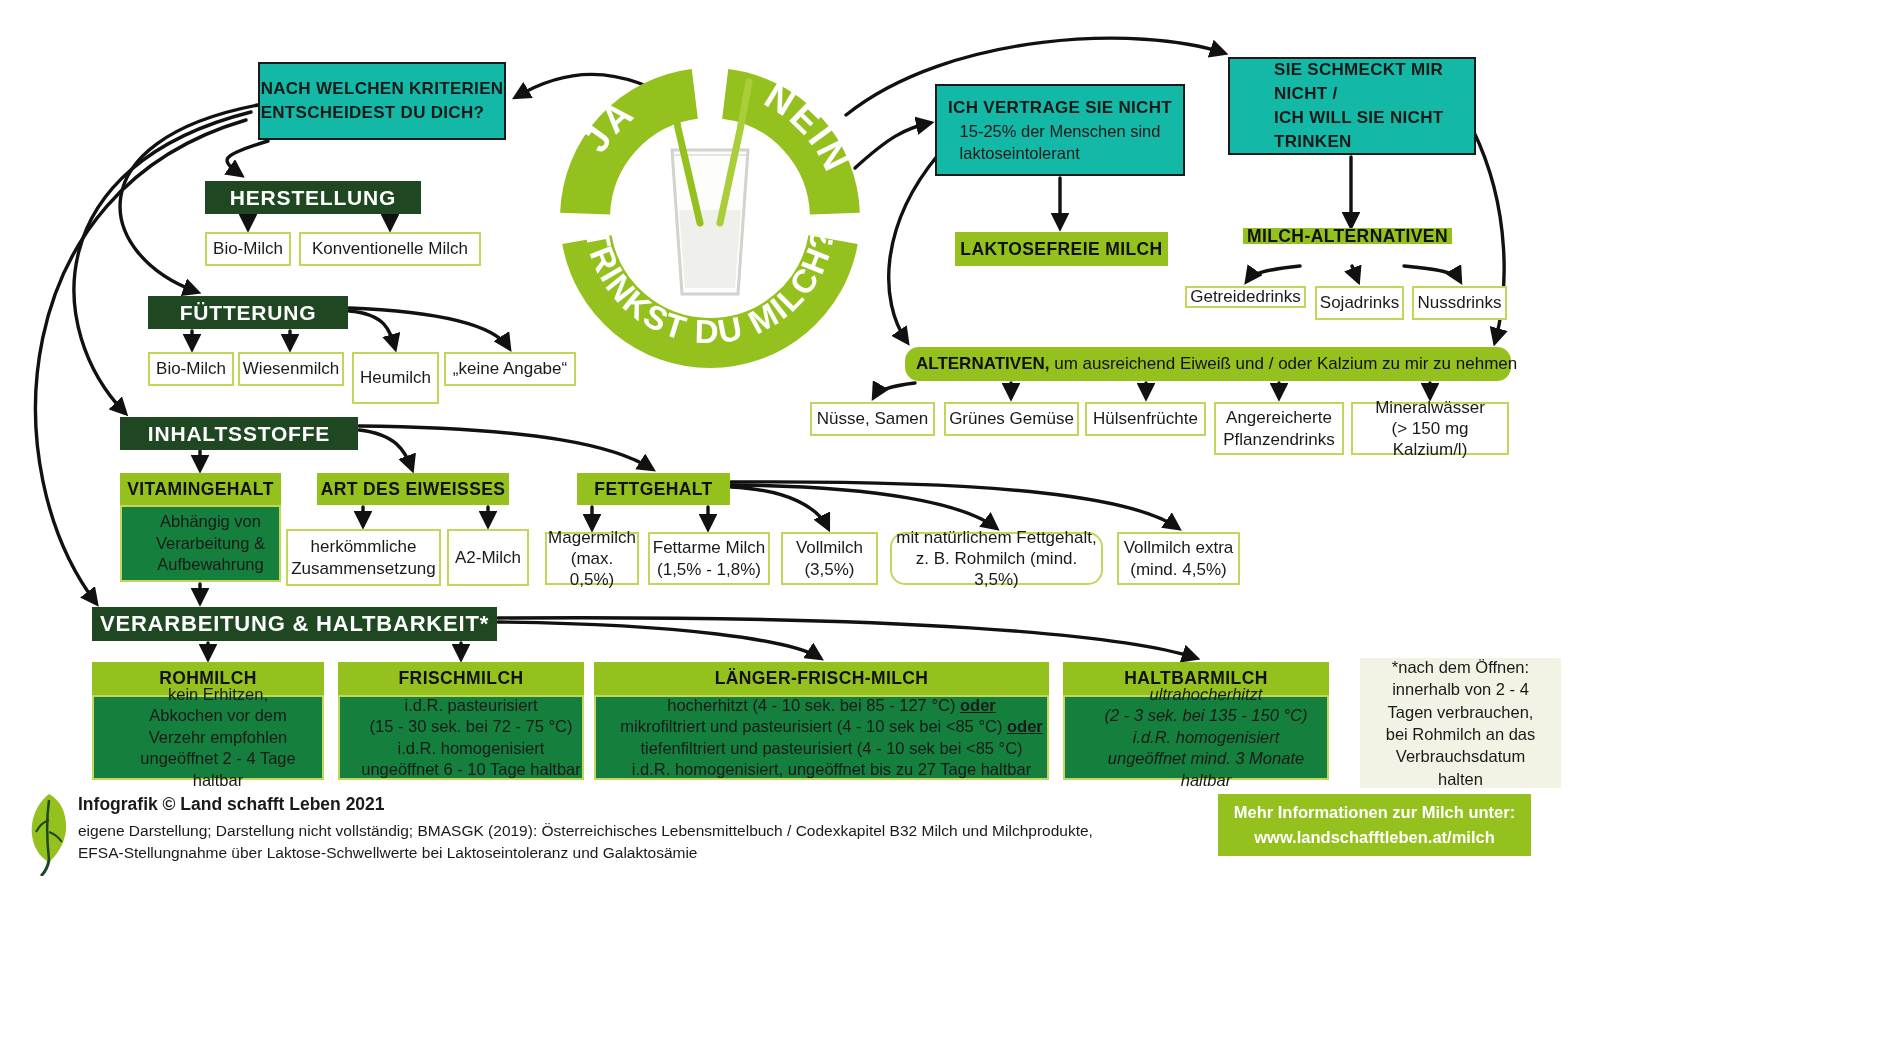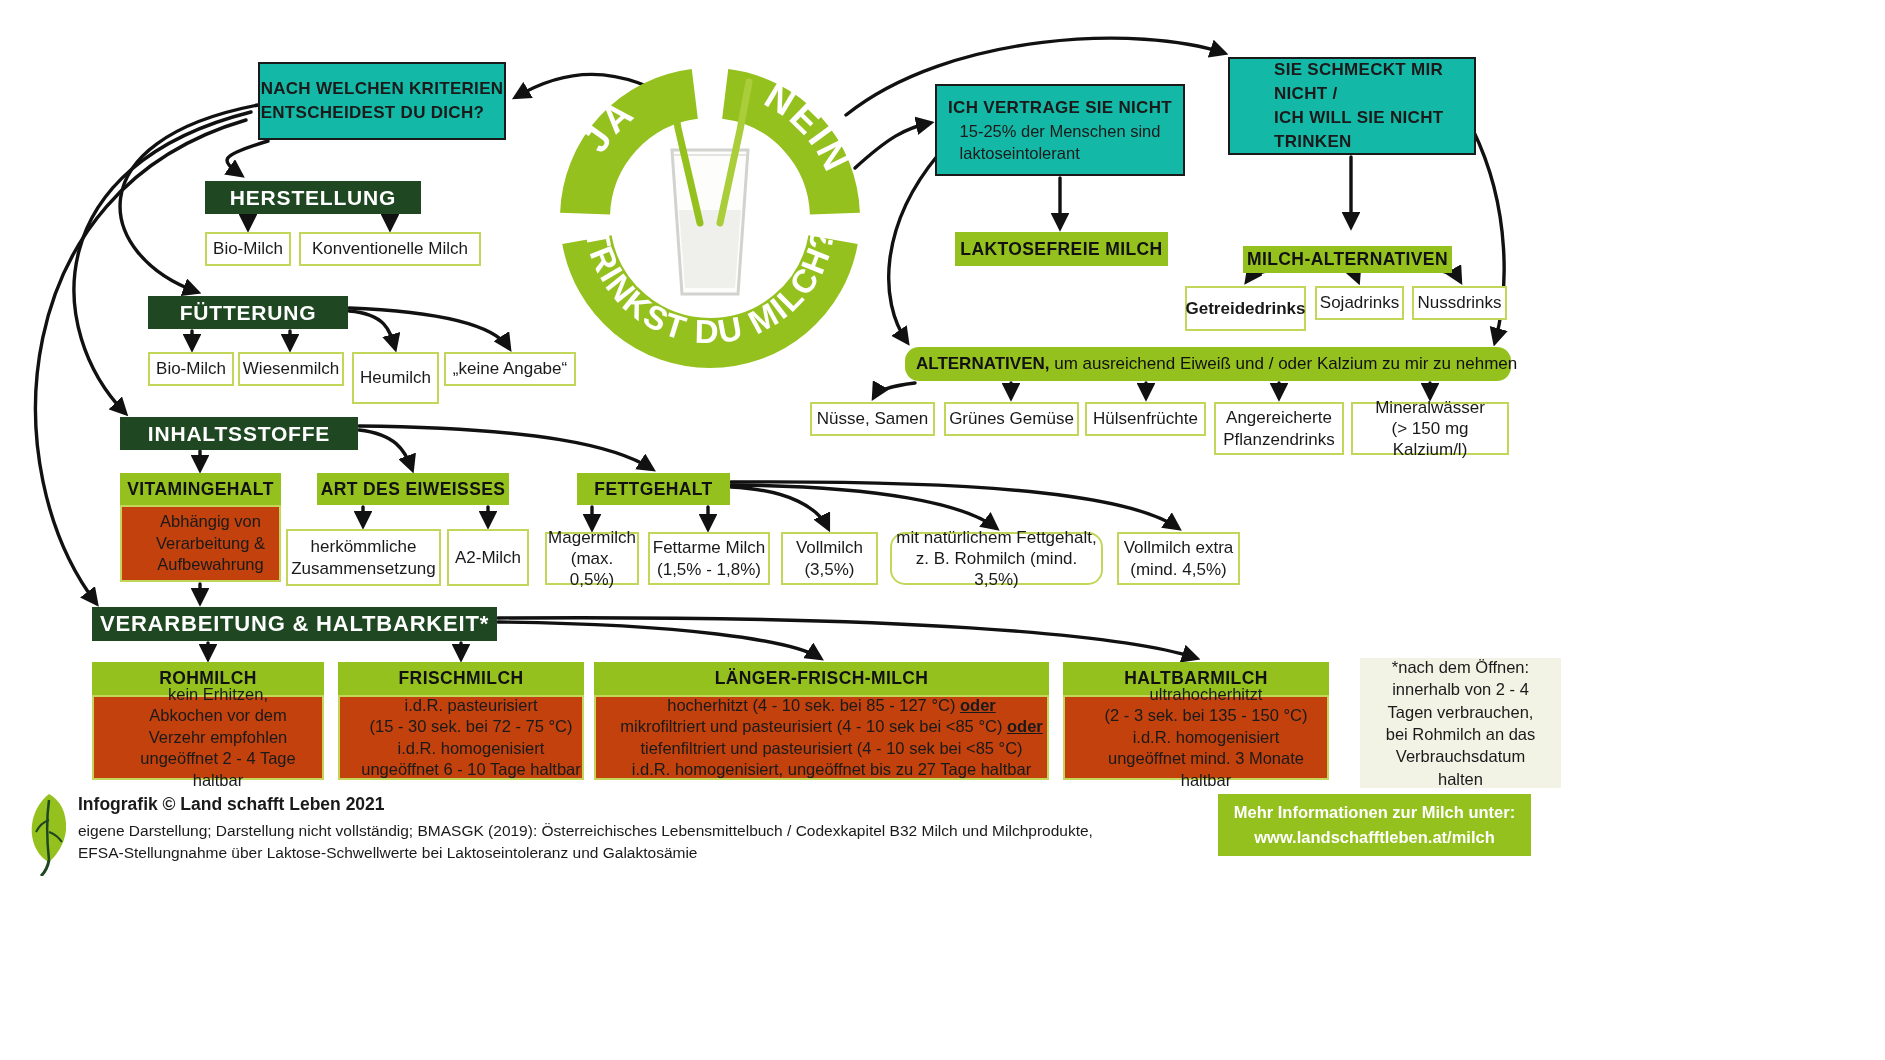--- a/index.html
+++ b/index.html
@@ -5,21 +5,21 @@
   html,body{margin:0;padding:0;}
   body{width:1885px;height:1060px;background:#ffffff;font-family:"Liberation Sans",sans-serif;position:relative;overflow:hidden;color:#1a1a1a;}
   #canvas{position:absolute;inset:0;width:1885px;height:1060px;}
   .abs{position:absolute;box-sizing:border-box;}
   .qbox{background:#14b8a6;border:2.5px solid #1a1a1a;display:flex;flex-direction:column;align-items:center;justify-content:center;text-align:left;white-space:pre-line;}
   .qbox .t{font-weight:bold;font-size:17px;letter-spacing:.3px;line-height:1.4;white-space:pre-line;}
   .qbox .b{font-size:16.5px;line-height:1.35;white-space:pre-line;}
   .dark{background:#1e4722;color:#fff;font-weight:bold;font-size:21px;letter-spacing:.8px;display:flex;align-items:center;justify-content:center;text-align:center;}
   .lime{background:#95c11f;color:#111;font-weight:bold;font-size:17.5px;letter-spacing:.4px;display:flex;align-items:center;justify-content:center;text-align:center;}
   .leafbox{background:#fff;border:2px solid #c3d65a;font-size:17px;display:flex;align-items:center;justify-content:center;text-align:center;white-space:pre-line;line-height:1.25;}
-  .bodybox{background:#c2410c;border:2px solid #c3d65a;font-size:16.5px;display:flex;align-items:center;justify-content:center;text-align:center;white-space:pre-line;line-height:1.3;padding-left:20px;}
+  .bodybox{background:#15803d;border:2px solid #c3d65a;font-size:16.5px;display:flex;align-items:center;justify-content:center;text-align:center;white-space:pre-line;line-height:1.3;padding-left:20px;}
   .limebar{background:#95c11f;color:#111;font-size:17px;display:flex;align-items:center;padding-left:11px;border-radius:14px;}
   .limebar .bd{font-weight:bold;}
   .or{font-weight:bold;text-decoration:underline;}
   .note{background:#f2f3e4;font-size:16.5px;display:flex;align-items:center;justify-content:center;text-align:center;white-space:pre-line;line-height:1.35;}
   .lfm-line{line-height:1.3;font-size:16.5px;text-align:center;}
   .footer-bold{font-weight:bold;font-size:17.5px;}
   .footer-reg{font-size:15.5px;line-height:1.45;}
   .infobox{background:#95c11f;color:#fff;font-weight:bold;font-size:16.5px;display:flex;flex-direction:column;align-items:center;justify-content:center;text-align:center;line-height:1.5;}
   svg{display:block;}
 </style>
@@ -154,21 +154,21 @@
 
   <div class="abs lime" style="left:594px;top:662px;width:455px;height:33px;">LÄNGER-FRISCH-MILCH</div>
   <div class="abs bodybox" style="left:594px;top:695px;width:455px;height:85px;flex-direction:column;white-space:normal;">
     <div class="lfm-line"><span>hocherhitzt (4 - 10 sek. bei 85 - 127 °C) </span><span class="or">oder</span></div>
     <div class="lfm-line"><span>mikrofiltriert und pasteurisiert (4 - 10 sek bei &lt;85 °C) </span><span class="or">oder</span></div>
     <div class="lfm-line">tiefenfiltriert und pasteurisiert (4 - 10 sek bei &lt;85 °C)</div>
     <div class="lfm-line">i.d.R. homogenisiert, ungeöffnet bis zu 27 Tage haltbar</div>
   </div>
 
   <div class="abs lime" style="left:1063px;top:662px;width:266px;height:33px;">HALTBARMILCH</div>
-  <div class="abs bodybox" style="left:1063px;top:695px;width:266px;height:85px;">ultrahocherhitzt
+  <div class="abs bodybox" style="left:1063px;top:695px;width:266px;height:85px;font-style:italic;">ultrahocherhitzt
 (2 - 3 sek. bei 135 - 150 °C)
 i.d.R. homogenisiert
 ungeöffnet mind. 3 Monate haltbar</div>
 
   <div class="abs note" style="left:1360px;top:658px;width:201px;height:130px;">*nach dem Öffnen:
 innerhalb von 2 - 4
 Tagen verbrauchen,
 bei Rohmilch an das
 Verbrauchsdatum
 halten</div>
@@ -178,23 +178,23 @@
     <div class="b">15-25% der Menschen sind
 laktoseintolerant</div>
   </div>
 
   <div class="abs qbox" style="left:1228px;top:57px;width:248px;height:98px;padding-left:44px;">
     <div class="t">SIE SCHMECKT MIR NICHT /
 ICH WILL SIE NICHT TRINKEN</div>
   </div>
 
   <div class="abs lime" style="left:955px;top:232px;width:213px;height:34px;">LAKTOSEFREIE MILCH</div>
-  <div class="abs lime" style="left:1243px;top:246px;width:209px;height:27px;">MILCH-ALTERNATIVEN</div>
-
-  <div class="abs leafbox" style="left:1185px;top:286px;width:121px;height:45px;font-weight:bold;">Getreidedrinks</div>
+  <div class="abs lime" style="left:1243px;top:228px;width:209px;height:16px;">MILCH-ALTERNATIVEN</div>
+
+  <div class="abs leafbox" style="left:1185px;top:286px;width:121px;height:22px;">Getreidedrinks</div>
   <div class="abs leafbox" style="left:1315px;top:286px;width:89px;height:34px;">Sojadrinks</div>
   <div class="abs leafbox" style="left:1412px;top:286px;width:95px;height:34px;">Nussdrinks</div>
 
   <div class="abs limebar" style="left:905px;top:347px;width:606px;height:34px;">
     <span class="bd">ALTERNATIVEN,</span>
       <span style="white-space:pre;"> um ausreichend Eiweiß und / oder Kalzium zu mir zu nehmen</span>
   </div>
 
   <div class="abs leafbox" style="left:810px;top:402px;width:125px;height:34px;">Nüsse, Samen</div>
   <div class="abs leafbox" style="left:944px;top:402px;width:135px;height:34px;">Grünes Gemüse</div>

